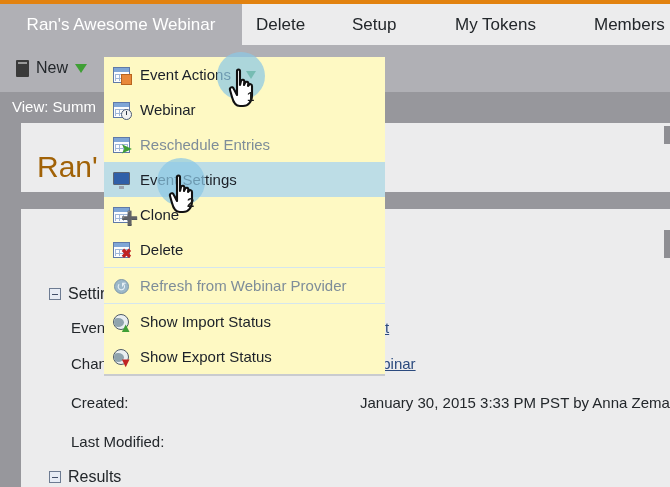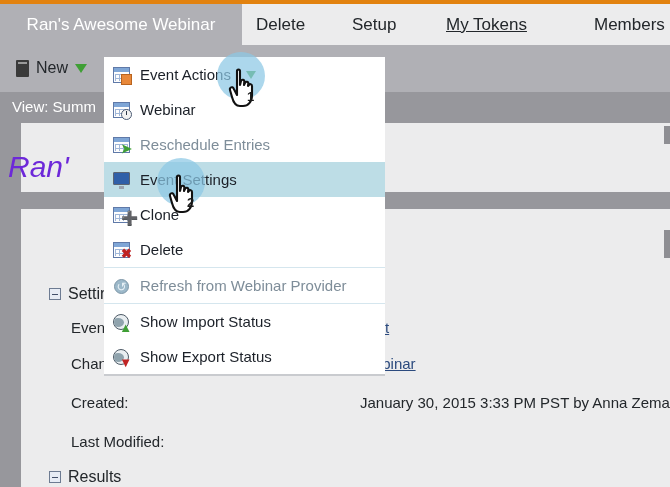--- a/index.html
+++ b/index.html
@@ -67,22 +67,22 @@
   
   .left-rail {
     position: absolute; left: 0; top: 123px; width: 21px; height: 364px;
     background: #97979c;
   }
   .panel {
     position: absolute; left: 21px; background: #ececed;
   }
   .panel-title { left: 21px; top: 132px; width: 649px; height: 60px; }
   .page-title {
-    position: absolute; left: 8px; top: 150px;
-    font-size: 30px; color: #6d28d9; white-space: nowrap; font-style: italic;
+    position: absolute; left: 37px; top: 150px;
+    font-size: 30px; color: #a16207; white-space: nowrap;
   }
   .gap-strip {
     position: absolute; left: 21px; top: 192px; width: 649px; height: 17px;
     background: #97979c;
   }
   .panel-body { left: 21px; top: 209px; width: 649px; height: 278px; }
 
   .section-head {
     position: absolute; display: flex; align-items: center; gap: 7px;
     font-size: 16px; color: #23272b; white-space: nowrap; cursor: pointer;
@@ -106,21 +106,21 @@
   }
   .row-link {
     position: absolute; left: 339px;
     font-size: 15px; color: #2b4a7e; text-decoration: underline;
     white-space: nowrap; cursor: pointer;
   }
 
   
   .menu {
     position: absolute; left: 104px; top: 57px; width: 281px;
-    background: #ffffff;
+    background: #fef9c3;
     border-bottom: 2px solid #c9cbcf;
     z-index: 40;
   }
   .menu-item {
     position: relative; height: 35px;
     display: flex; align-items: center; gap: 9px;
     padding-left: 9px;
     font-size: 15px; color: #1b2028; white-space: nowrap;
     cursor: pointer;
   }
@@ -231,21 +231,21 @@
   <div class="nav-bar">
     <div class="nav-tab active" style="left:0; width:242px;">
       <span>Ran's Awesome Webinar</span>
     </div>
     <div class="nav-tab" style="left:250px;">
       <span>Delete</span>
     </div>
     <div class="nav-tab" style="left:346px;">
       <span>Setup</span>
     </div>
-    <div class="nav-tab" style="left:440px;text-decoration:underline;">
+    <div class="nav-tab" style="left:449px;">
       <span>My Tokens</span>
     </div>
     <div class="nav-tab" style="left:588px;">
       <span>Members</span>
     </div>
   </div>
 
   <div class="toolbar">
     <div class="tb-btn">
       <span class="new-icon"></span>

